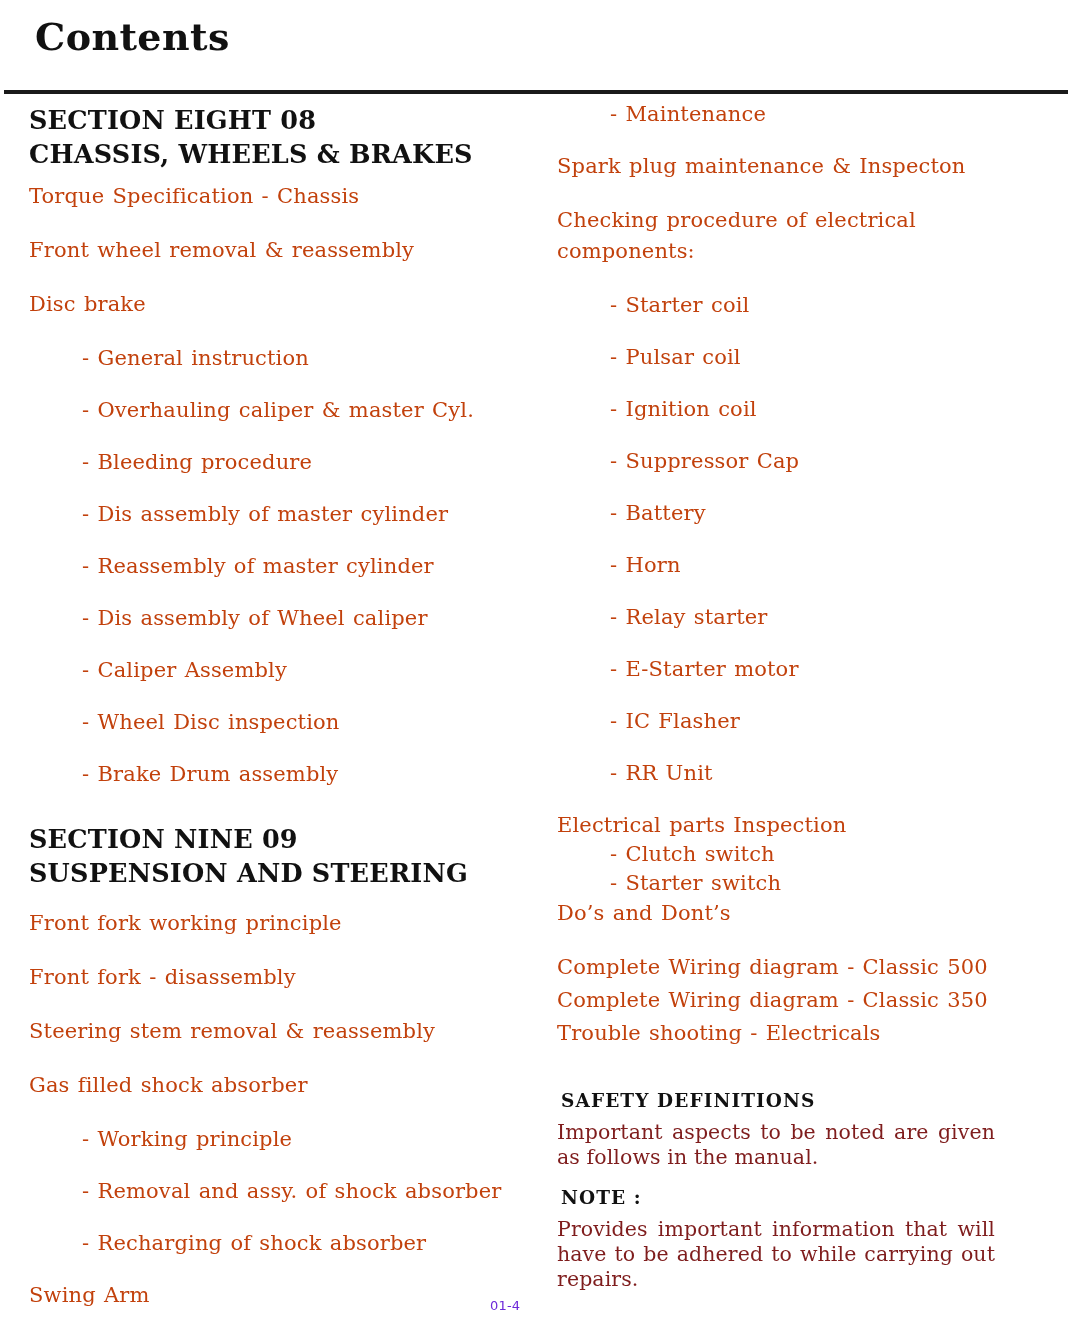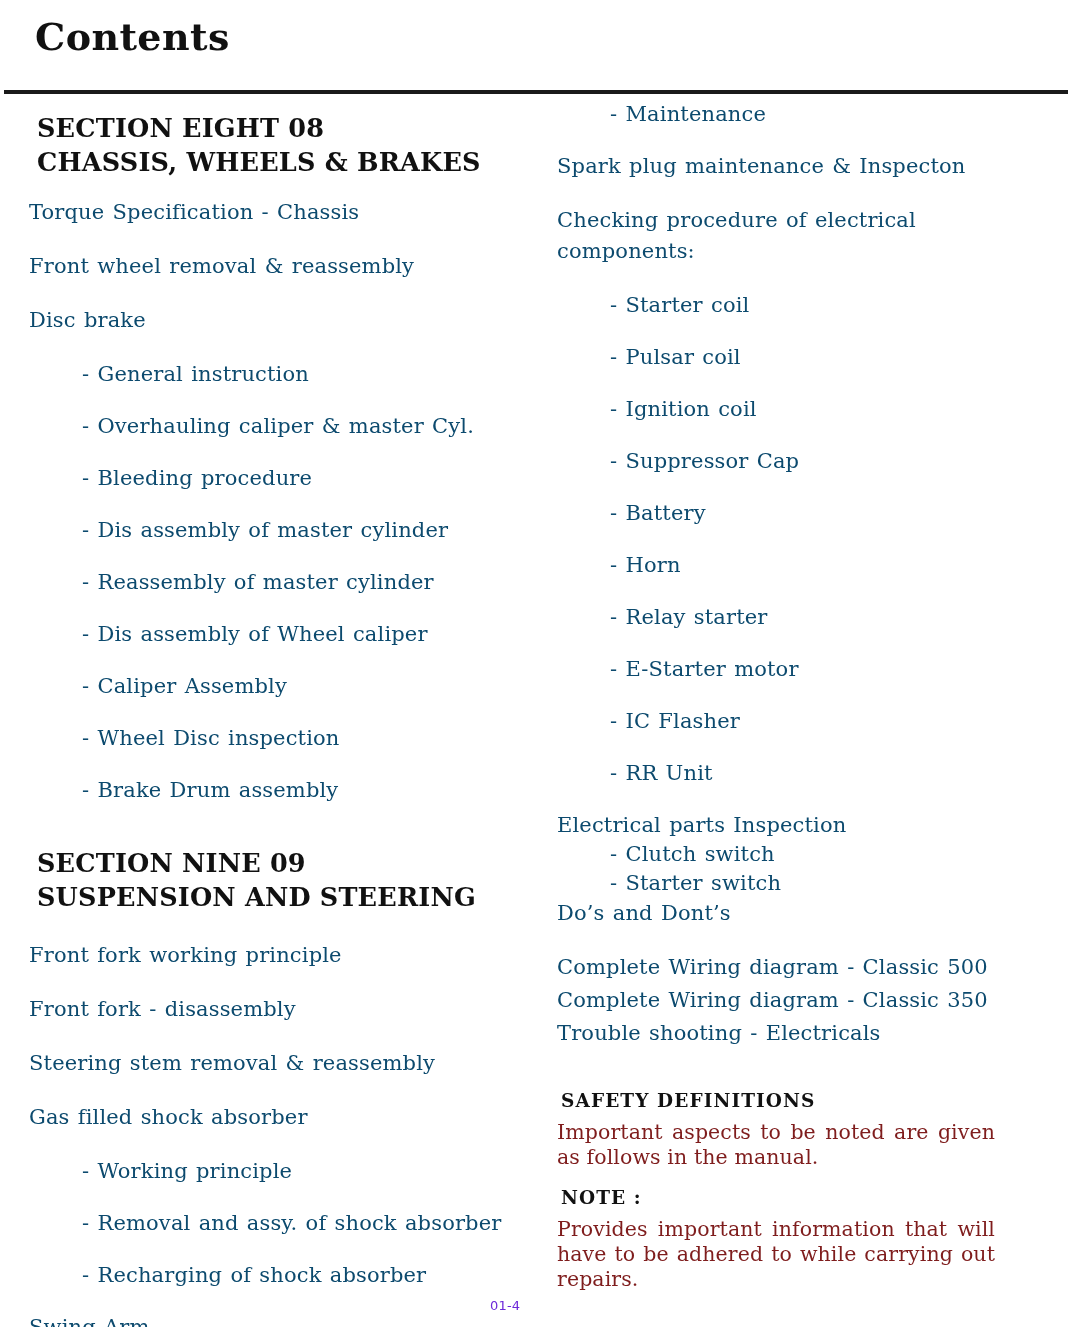--- a/index.html
+++ b/index.html
@@ -66,30 +66,30 @@
   .col-right { left: 557px; width: 441px; }
 
   
   .section-head {
     font-family: "DejaVu Serif", "Liberation Serif", serif;
     font-weight: bold;
     font-size: 25.5px;
     line-height: 1.33;
     letter-spacing: 0.2px;
     color: #111;
-    margin: 8px;
+    margin: 0;
     white-space: nowrap;
   }
   .section-head .ln { display: block; }
 
   
   .toc-item {
     font-size: 21px;
     line-height: 1.0;
-    color: #0c4a6e;
+    color: #c2410c;
     margin: 0;
     padding: 0;
     white-space: nowrap;
     letter-spacing: 0.15px;
     word-spacing: 1.4px;
   }
   .toc-item.lvl0 { padding-left: 0px; }
   .toc-item.lvl1 { padding-left: 53px; }
   .gap-md  { height: 14px; }
   .gap-lg  { height: 22px; }

